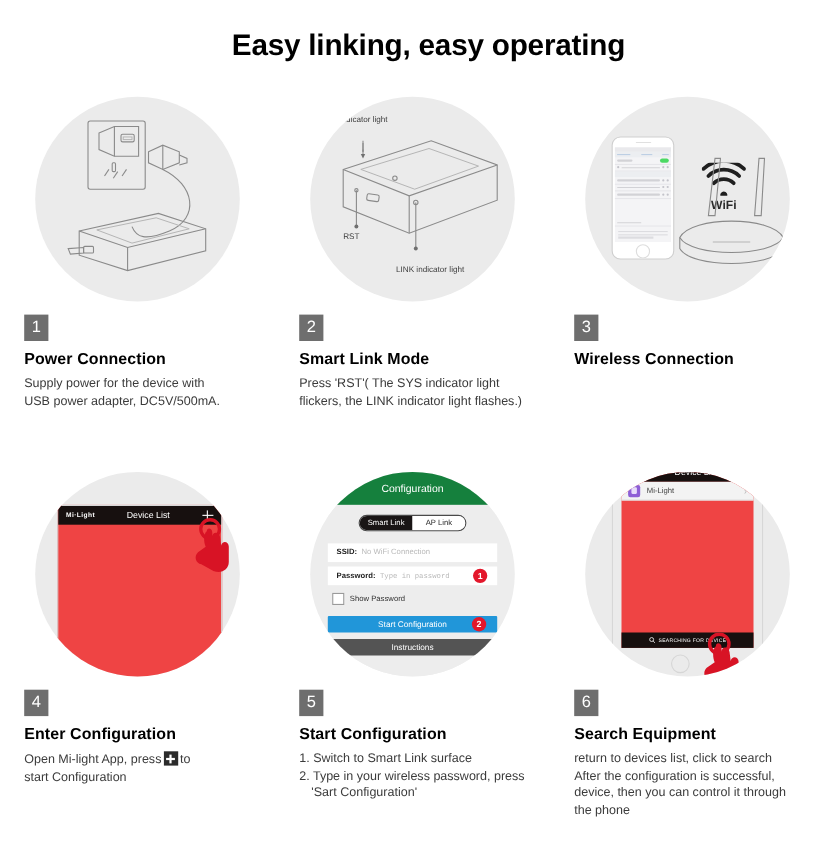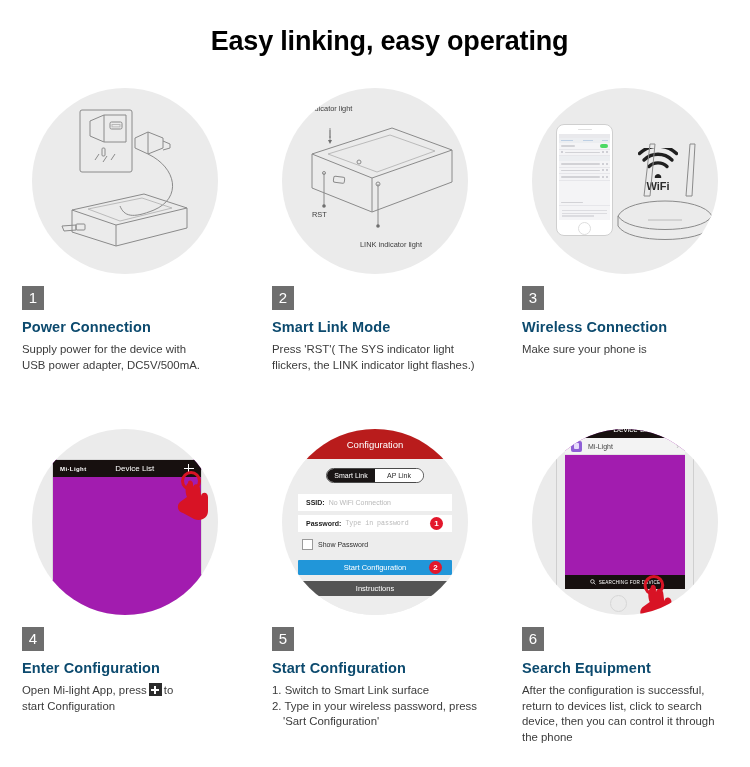--- a/index.html
+++ b/index.html
@@ -56,21 +56,21 @@
     color: #fff;
     font-size: 15px;
     line-height: 24px;
     text-align: center;
     font-weight: normal;
     margin-bottom: 9px;
   }
   .cap-title {
     font-size: 14.5px;
     font-weight: bold;
-    color: #0c4a6e;
+    color: #000000;
     margin-bottom: 7px;
     letter-spacing: 0.1px;
   }
   .cap-body {
     font-size: 11.4px;
     line-height: 15.5px;
     color: #3b3b3b;
   }
   .cap-body .ln { display: block; }
   .plus-inline {
@@ -96,21 +96,21 @@
   .lbl {
     position: absolute;
     font-size: 7.4px;
     color: #3d3d3d;
     white-space: nowrap;
   }
 
   
   .app-screen {
     position: absolute;
-    background: #a21caf;
+    background: #ef4444;
     border: 1px solid #d8d8d8;
   }
   .app-bar {
     background: #17100f;
     color: #fff;
     height: 17px;
     display: flex;
     align-items: center;
     padding: 0 7px;
     font-size: 7.5px;
@@ -151,21 +151,21 @@
   }
   .search-bar .txt { font-size: 4.6px; color: #fff; letter-spacing: 0.25px; }
 
   
   .hand { position: absolute; }
 
   
   .cfg-root { position: absolute; inset: 0; }
   .cfg-head {
     position: absolute; left: 0; right: 0; top: 0;
-    height: 30px; background: #b91c1c;
+    height: 30px; background: #15803d;
     color: #fff; font-size: 9.5px;
     display: flex; align-items: center; justify-content: center;
   }
   .cfg-body {
     position: absolute; left: 16px; right: 16px; top: 30px; bottom: 0;
     background: #ededed;
   }
   .seg {
     margin: 9px auto 0;
     width: 98px; height: 15px;
@@ -428,21 +428,20 @@
               <path class="ln-shape" d="M8 82 C 18 62, 92 62, 102 82 L102 92 C 92 110, 18 110, 8 92 Z"></path>
               <path class="ln-shape" d="M8 82 C 18 100, 92 100, 102 82"></path>
               <path class="ln-light" d="M38 86 L72 86" stroke-width="1.6"></path>
             </svg>
           </div>
         </div>
         <div class="caption">
           <div class="num-badge">3</div>
           <div class="cap-title">Wireless Connection</div>
           <div class="cap-body">
-            <span class="ln">Make sure your phone is</span>
           </div>
         </div>
       </div>
     </div>
 
     <div class="row" style="margin-top:50px;">
 
       <div class="cell">
         <div class="illo-wrap">
           <div class="circle">
@@ -555,22 +554,22 @@
             <svg class="hand" style="left:104px; top:146px;" width="42" height="56" viewBox="0 0 40 54">
               <circle cx="17" cy="10" r="8.5" fill="none" stroke="#d81325" stroke-width="3"></circle>
               <path d="M14 12 C 11 14, 11 22, 13 26 L6 31 C 2 35, 4 41, 9 42 L20 48 C 27 51, 34 47, 34 40 L34 26 C 34 21, 28 20, 27 25 L26 17 C 25 12, 19 12, 19 17 L19 13 C 19 9, 14 8, 14 12 Z" fill="#d81325"></path>
             </svg>
           </div>
         </div>
         <div class="caption">
           <div class="num-badge">6</div>
           <div class="cap-title">Search Equipment</div>
           <div class="cap-body">
+            <span class="ln">return to devices list, click to search</span>
             <span class="ln">After the configuration is successful,</span>
-            <span class="ln">return to devices list, click to search</span>
             <span class="ln">device, then you can control it through</span>
             <span class="ln">the phone</span>
           </div>
         </div>
       </div>
     </div>
 
   </div>
 </div>
 

